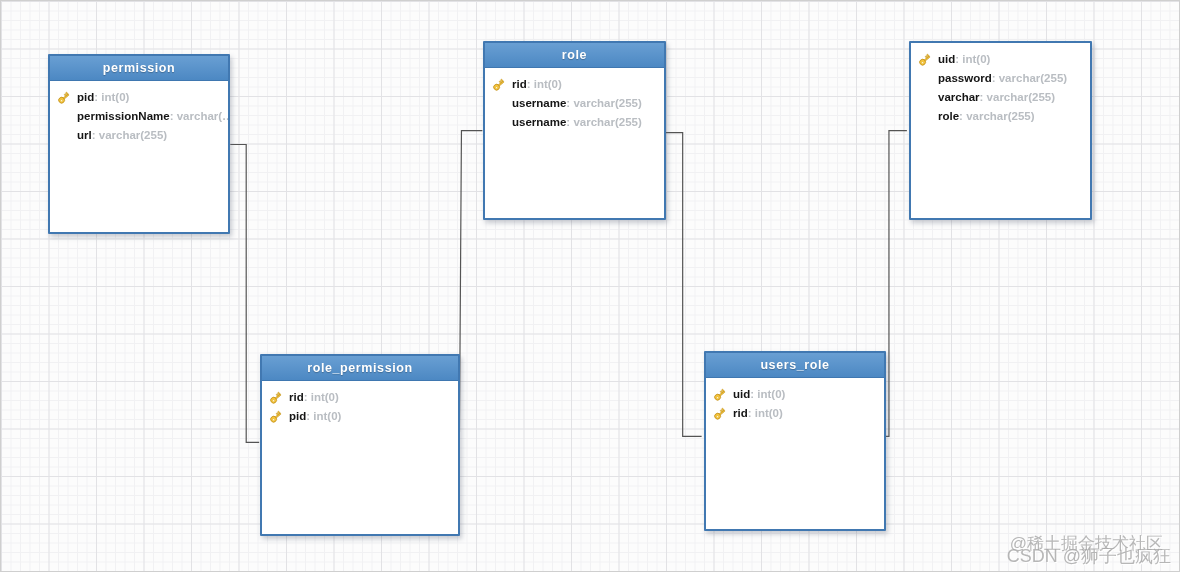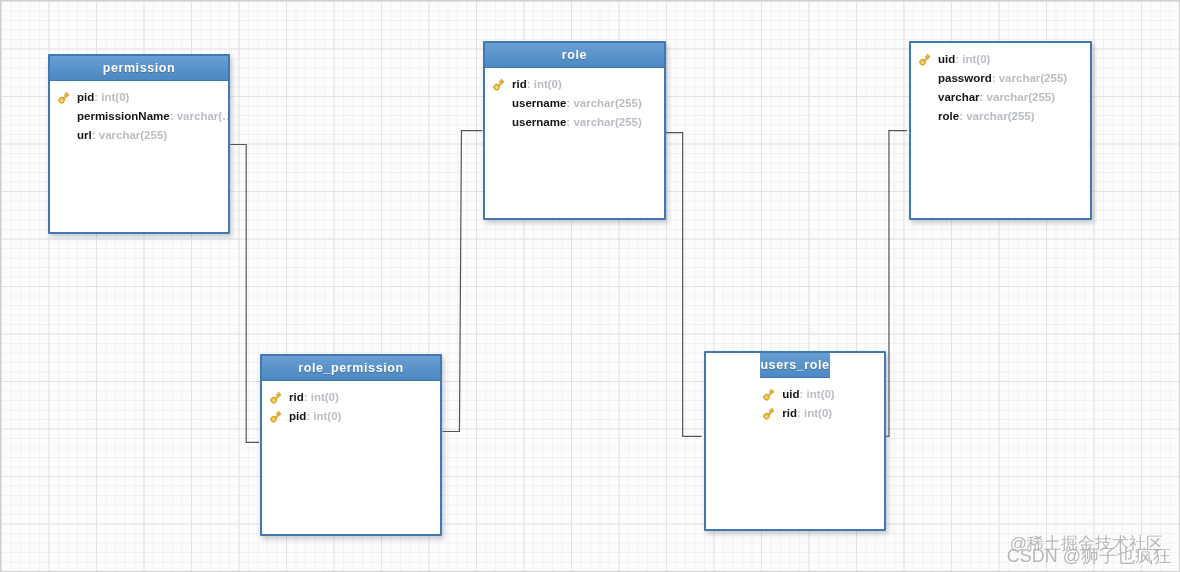--- a/index.html
+++ b/index.html
@@ -156,21 +156,21 @@
           <span class="field-name">varchar</span>
           <span class="field-type">varchar(255)</span>
         </div>
         <div class="field-row">
           <span class="key-slot"></span>
           <span class="field-name">role</span>
           <span class="field-type">varchar(255)</span>
         </div>
       </div>
     </div>
-    <div class="table-node" style="left: 259px; top: 353px; width: 182px; height: 182px;">
+    <div class="table-node" style="left: 259px; top: 353px; width: 200px; height: 182px;">
       <div class="table-header">role_permission</div>
       <div class="table-body">
         <div class="field-row">
           <span class="key-slot">
             <svg width="14" height="14" viewBox="0 0 24 24" xmlns="http://www.w3.org/2000/svg">
               <g transform="rotate(-40 12 14)">
                 <rect x="10" y="12.8" width="12" height="2.6" rx="0.6" fill="#f6c53d" stroke="#bb8a12" stroke-width="1"></rect>
                 <rect x="16.2" y="9.6" width="2.2" height="3.6" fill="#f6c53d" stroke="#bb8a12" stroke-width="0.9"></rect>
                 <rect x="19.8" y="8.8" width="2.2" height="4.4" fill="#f6c53d" stroke="#bb8a12" stroke-width="0.9"></rect>
                 <circle cx="6.6" cy="14" r="5" fill="#f6c53d" stroke="#bb8a12" stroke-width="1.2"></circle>
@@ -191,21 +191,21 @@
                 <circle cx="6.6" cy="14" r="5" fill="#f6c53d" stroke="#bb8a12" stroke-width="1.2"></circle>
                 <circle cx="6" cy="14.6" r="1.7" fill="#fff6d8" stroke="#d8a920" stroke-width="0.6"></circle>
               </g>
             </svg>
           </span>
           <span class="field-name">pid</span>
           <span class="field-type">int(0)</span>
         </div>
       </div>
     </div>
-    <div class="table-node" style="left: 703px; top: 350px; width: 182px; height: 180px; align-items: center;">
+    <div class="table-node" style="left: 703px; top: 350px; width: 182px; height: 180px;">
       <div class="table-header">users_role</div>
       <div class="table-body">
         <div class="field-row">
           <span class="key-slot">
             <svg width="14" height="14" viewBox="0 0 24 24" xmlns="http://www.w3.org/2000/svg">
               <g transform="rotate(-40 12 14)">
                 <rect x="10" y="12.8" width="12" height="2.6" rx="0.6" fill="#f6c53d" stroke="#bb8a12" stroke-width="1"></rect>
                 <rect x="16.2" y="9.6" width="2.2" height="3.6" fill="#f6c53d" stroke="#bb8a12" stroke-width="0.9"></rect>
                 <rect x="19.8" y="8.8" width="2.2" height="4.4" fill="#f6c53d" stroke="#bb8a12" stroke-width="0.9"></rect>
                 <circle cx="6.6" cy="14" r="5" fill="#f6c53d" stroke="#bb8a12" stroke-width="1.2"></circle>

